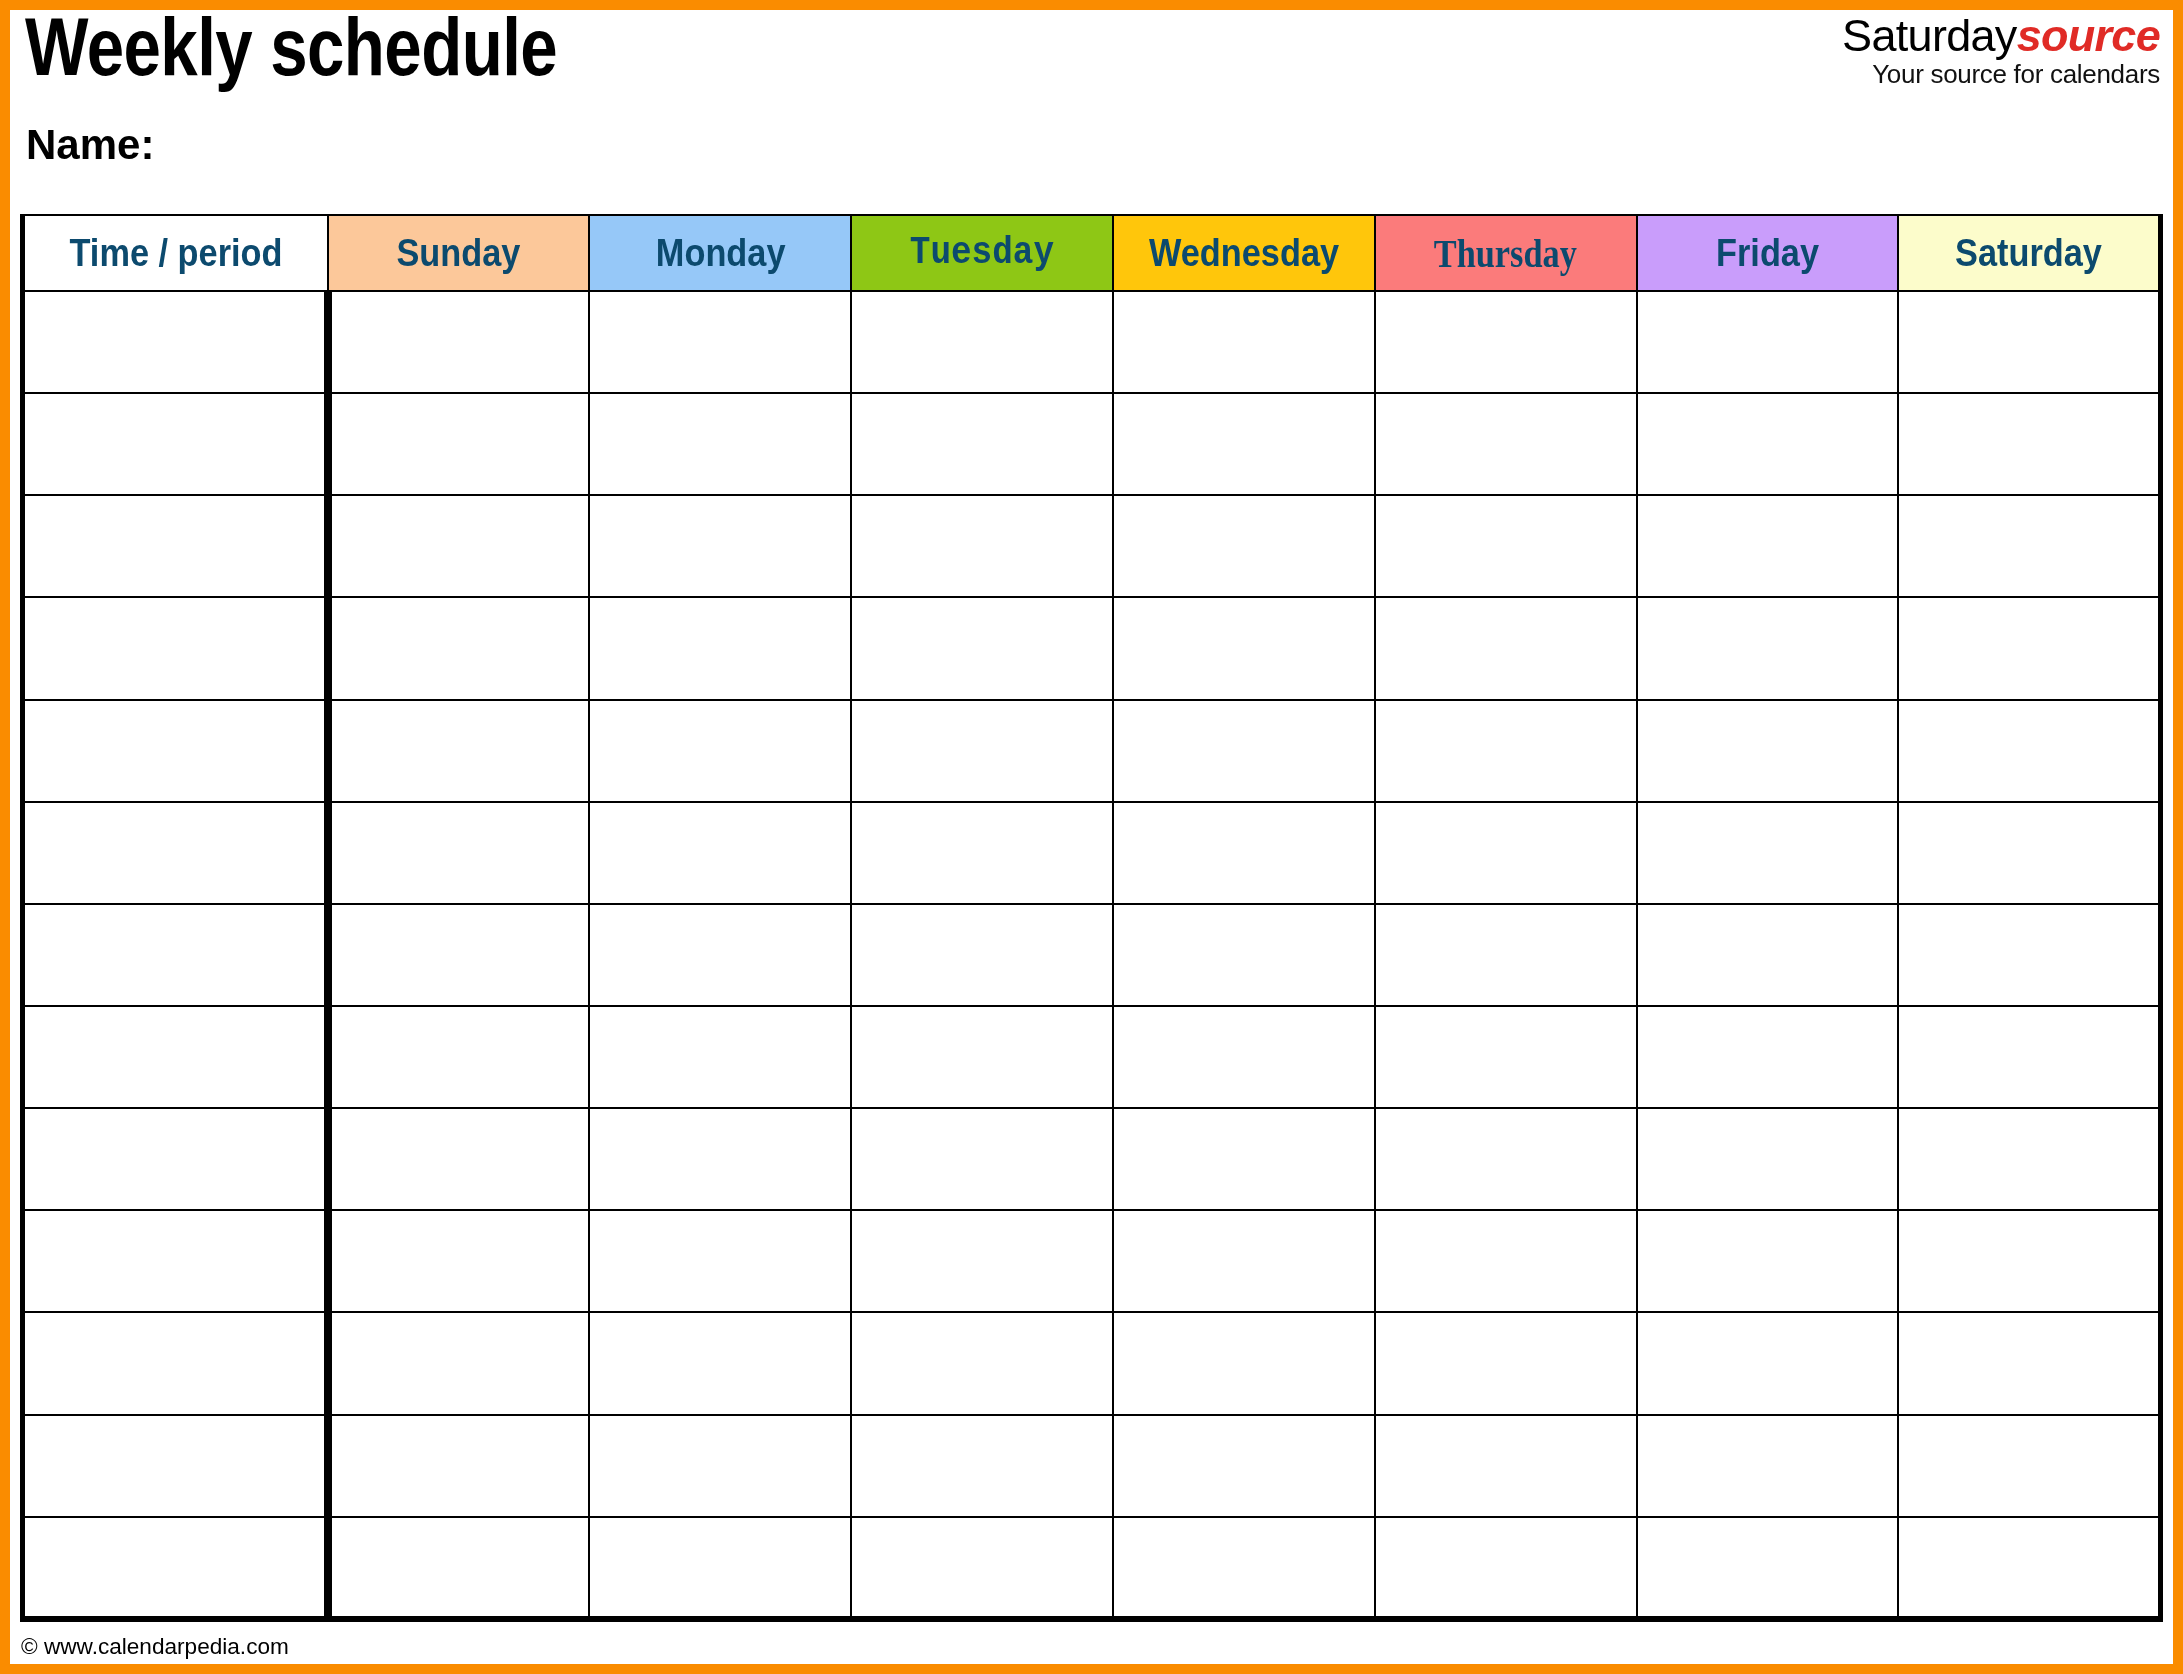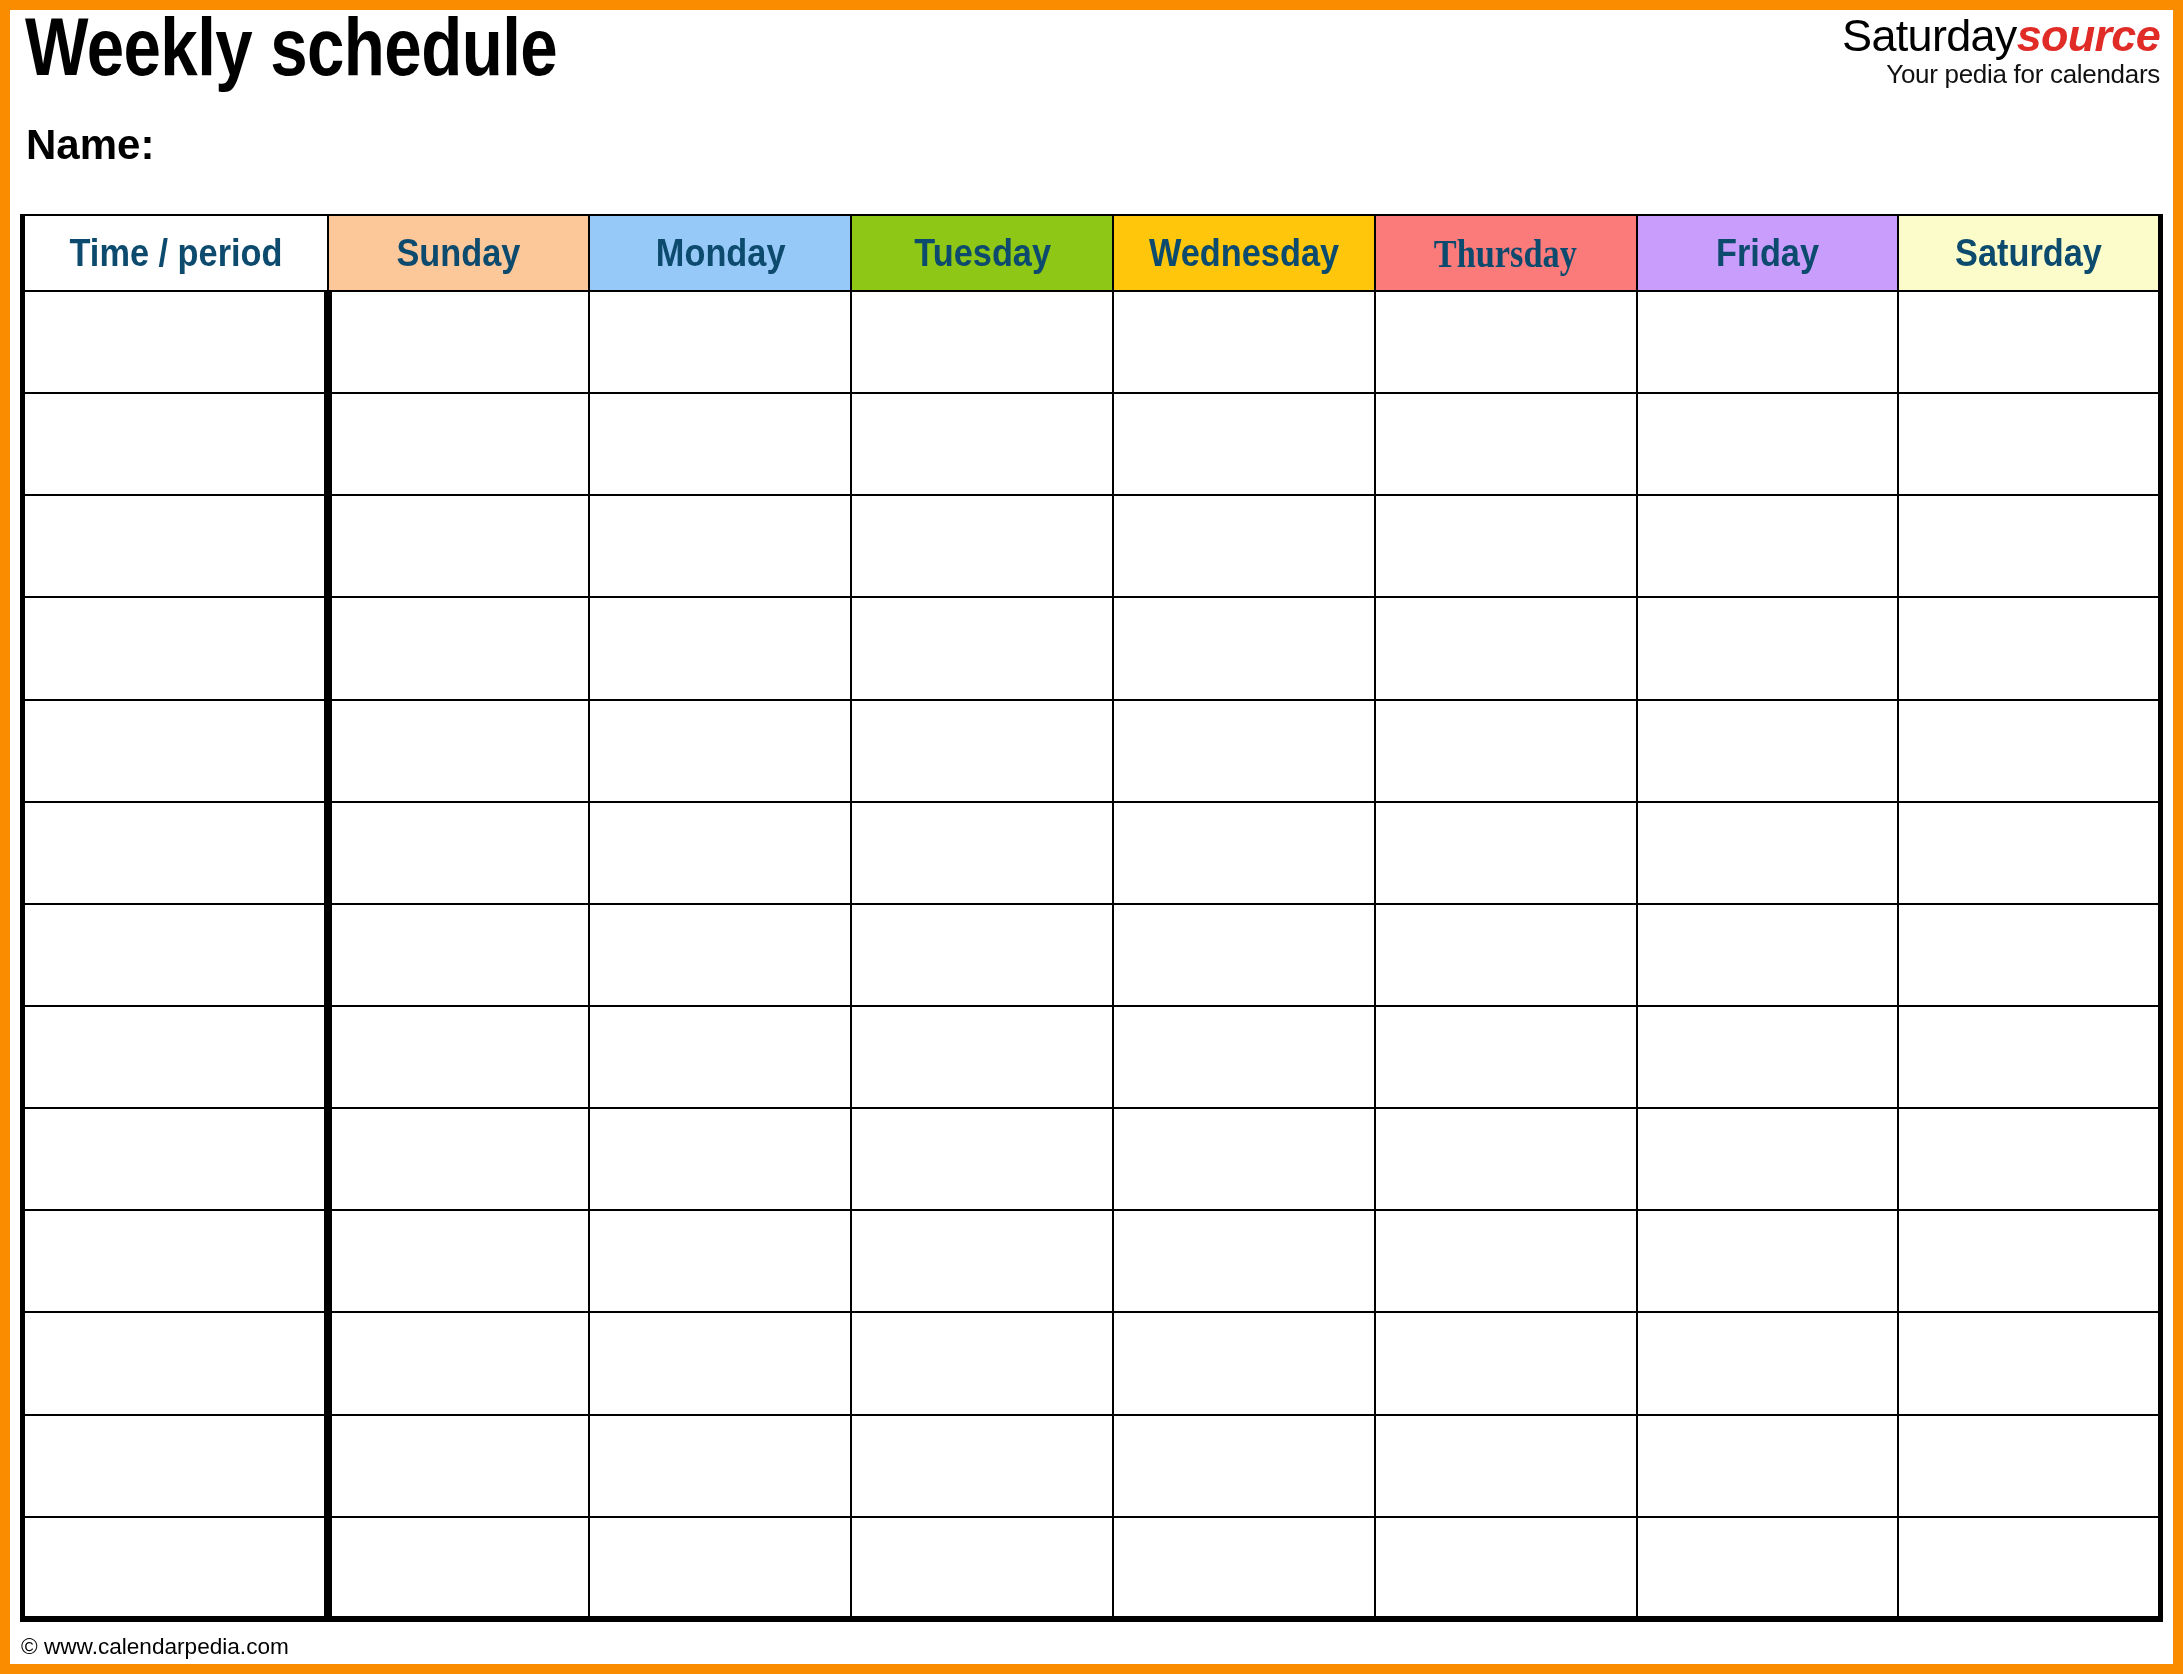--- a/index.html
+++ b/index.html
@@ -177,21 +177,21 @@
 <div class="page">
 
   <div class="header-band">
 
     <div class="doc-title">Weekly schedule</div>
 
     <div class="name-label">Name:</div>
 
     <div class="brand">
       <div class="brand-name"><span>Saturday</span><span class="accent">source</span></div>
-      <div class="brand-tagline">Your pedia for calendars</div>
+      <div class="brand-tagline">Your source for calendars</div>
     </div>
 
   </div>
 
   <div class="schedule-wrap">
     <table class="schedule">
       <colgroup>
         <col class="col-time">
         <col>
           <col>
@@ -199,21 +199,21 @@
           <col>
           <col>
           <col>
           <col>
       </colgroup>
       <thead>
         <tr>
           <th class="time-head first-col-edge"><span class="hdr-text">Time / period</span></th>
           <th style="background: rgb(252, 200, 154);"><span class="hdr-text">Sunday</span></th>
           <th style="background: rgb(150, 200, 248);"><span class="hdr-text">Monday</span></th>
-          <th style="background: rgb(142, 199, 21);"><span class="hdr-text">Tuesday</span></th>
+          <th style="background: rgb(142, 199, 21); font-family: Liberation Mono, monospace;"><span class="hdr-text">Tuesday</span></th>
           <th style="background: rgb(255, 198, 11);"><span class="hdr-text">Wednesday</span></th>
           <th style="background: rgb(251, 123, 123); font-family: Liberation Serif, serif;"><span class="hdr-text">Thursday</span></th>
           <th style="background: rgb(201, 157, 251);"><span class="hdr-text">Friday</span></th>
           <th class="last-col-edge" style="background: rgb(252, 252, 203);"><span class="hdr-text">Saturday</span></th>
         </tr>
       </thead>
       <tbody>
           <tr>
             <td class="time-cell first-col-edge"></td>
             <td></td>

